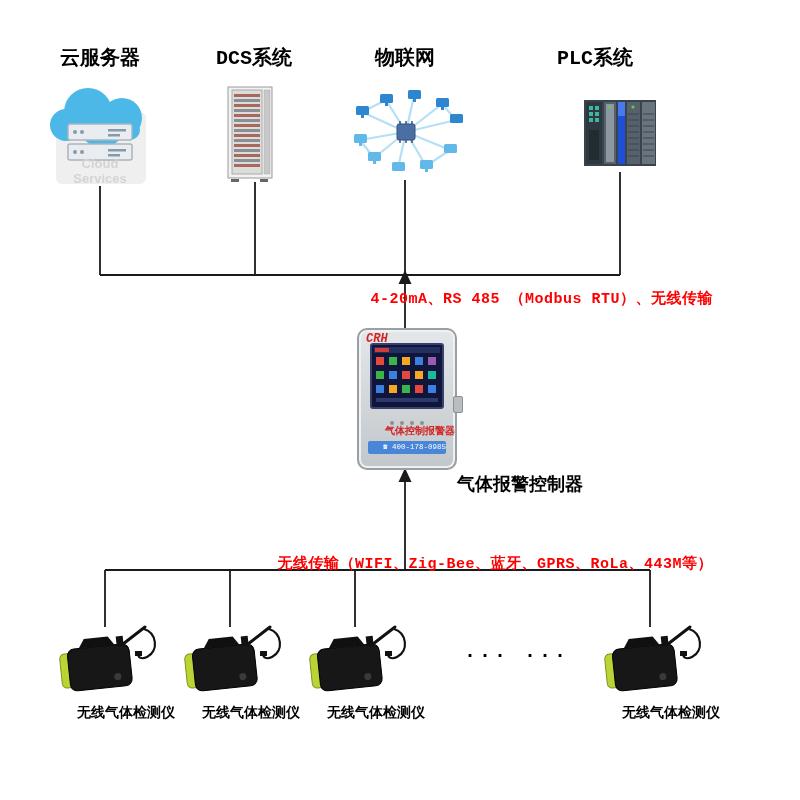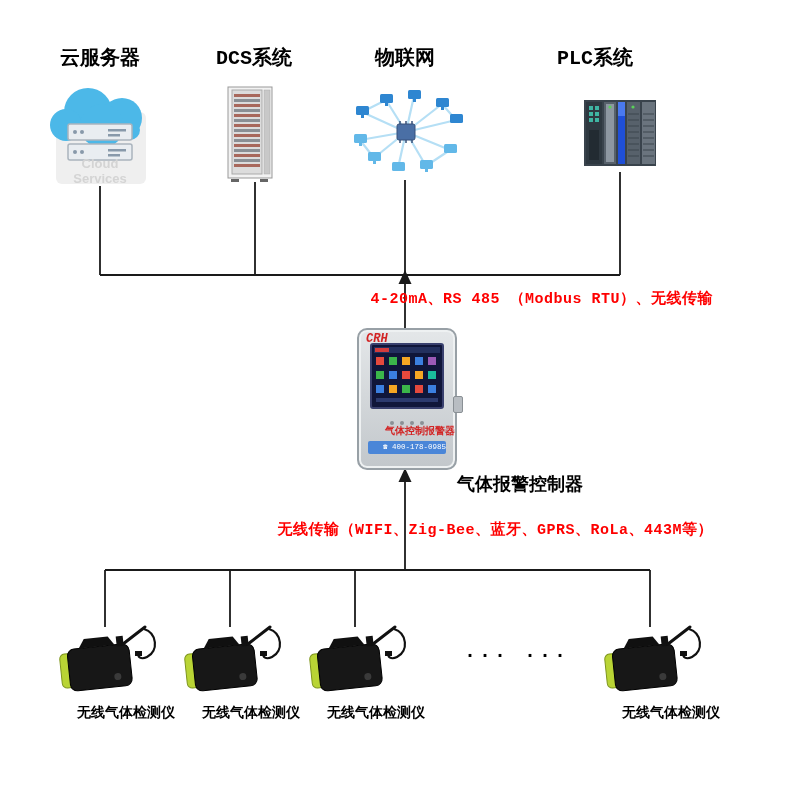--- a/index.html
+++ b/index.html
@@ -247,21 +247,21 @@
       </svg>
     </div>
     <div class="ctrl-dots"><i></i><i></i><i></i><i></i></div>
     <div class="ctrl-title">气体控制报警器</div>
     <div class="ctrl-band">☎ 400-178-0985</div>
     <div class="ctrl-knob"></div>
   </div>
 
   <div class="ctrl-side-label" style="left:457px;top:472px">气体报警控制器</div>
 
-  <div class="red-label" style="top:520px">无线传输（WIFI、Zig-Bee、蓝牙、GPRS、RoLa、443M等）</div>
+  <div class="red-label" style="top:554px">无线传输（WIFI、Zig-Bee、蓝牙、GPRS、RoLa、443M等）</div>
 
   <div class="icon-box" style="left:49px;top:624px;width:112px;height:76px">
     <svg width="112" height="76" viewBox="0 0 112 76" xmlns="http://www.w3.org/2000/svg">
       <g transform="rotate(-6 55 45)">
         <rect x="12" y="26" width="14" height="34" rx="5" fill="#b9d435" stroke="#7d951c"></rect>
         <rect x="20" y="22" width="62" height="42" rx="7" fill="#171717" stroke="#000"></rect>
         <path d="M32,22 l6,-9 h24 l6,9 z" fill="#101010"></path>
         <circle cx="68" cy="54" r="3.5" fill="#3a3a3a"></circle>
         <rect x="70" y="14" width="7" height="10" fill="#111"></rect>
       </g>

